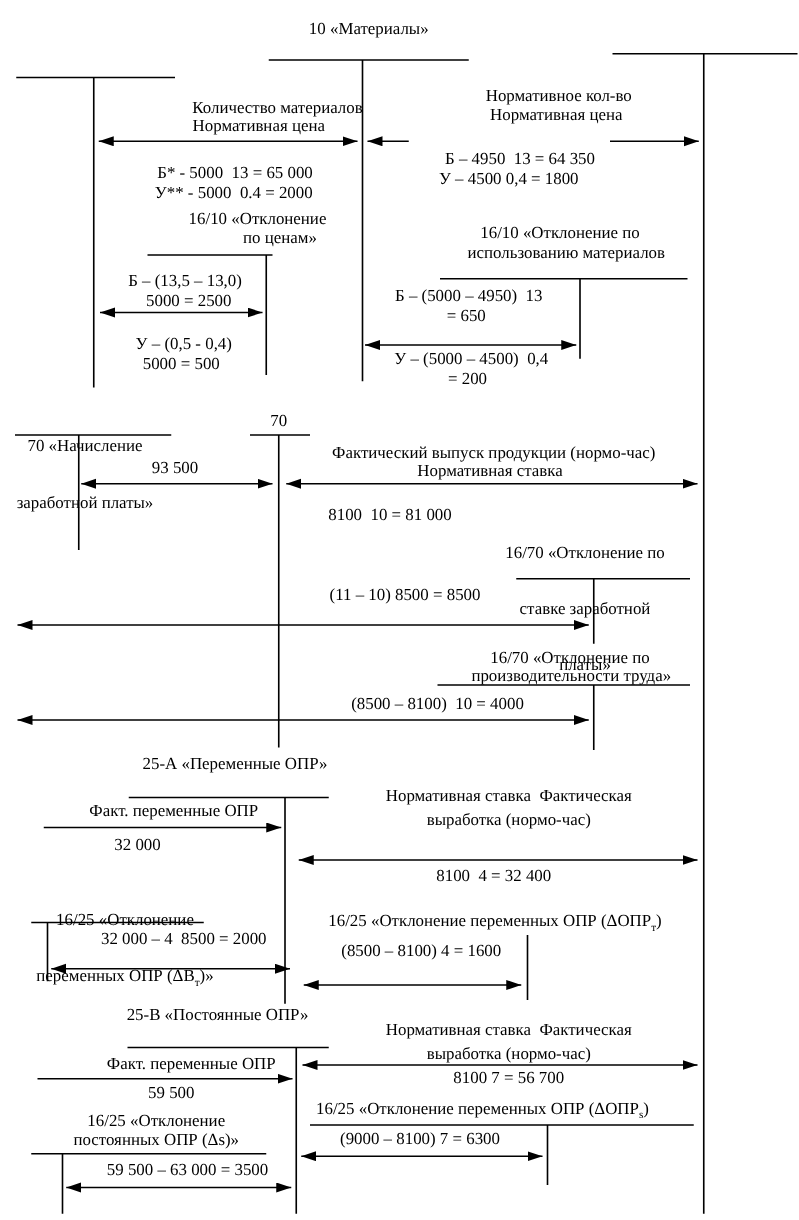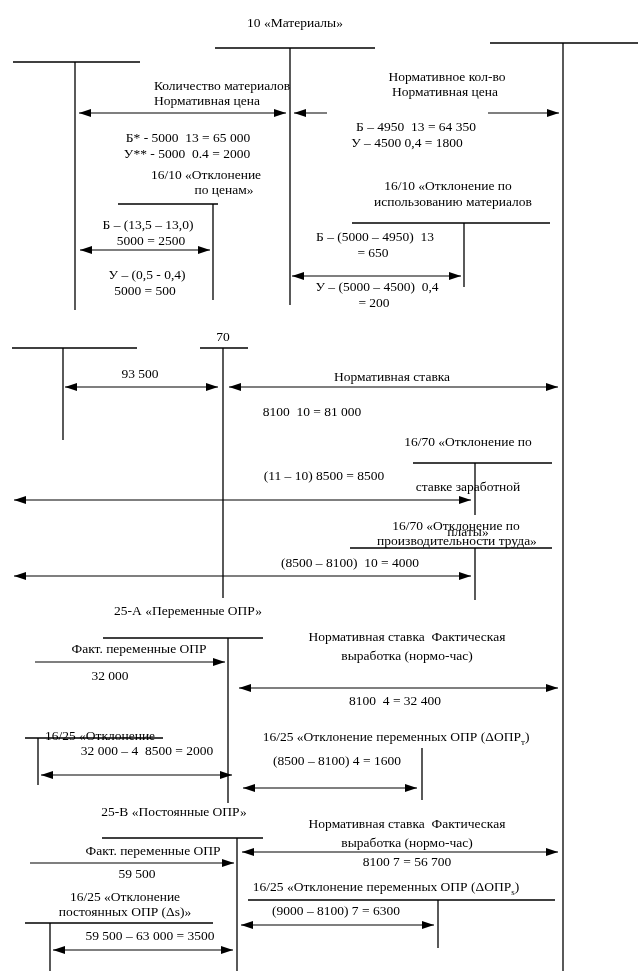--- a/index.html
+++ b/index.html
@@ -103,42 +103,48 @@
   <div class="lbl" style="left:148px;top:217px">Б – (13,5 – 13,0)</div>
   <div class="lbl" style="left:151px;top:233px">5000 = 2500</div>
   <div class="lbl" style="left:147px;top:267px">У – (0,5 - 0,4)</div>
   <div class="lbl" style="left:145px;top:283px">5000 = 500</div>
 
   <div class="lbl" style="left:375px;top:229px">Б – (5000 – 4950)  13</div>
   <div class="lbl" style="left:373px;top:245px">= 650</div>
   <div class="lbl" style="left:377px;top:279px">У – (5000 – 4500)  0,4</div>
   <div class="lbl" style="left:374px;top:295px">= 200</div>
 
+  <div class="lbl" style="left:68px;top:319px">
+    <div>70 «Начисление</div>
+    <div>заработной платы»</div>
+  </div>
   <div class="lbl" style="left:223px;top:329px">70</div>
   <div class="lbl" style="left:140px;top:366px">93 500</div>
+  <div class="lbl" style="left:395px;top:354px">Фактический выпуск продукции (нормо-час)</div>
   <div class="lbl" style="left:392px;top:369px">Нормативная ставка</div>
   <div class="lbl" style="left:312px;top:404px">8100  10 = 81 000</div>
   <div class="lbl" style="left:468px;top:404px">
     <div>16/70 «Отклонение по</div>
     <div>ставке заработной</div>
     <div>платы»</div>
   </div>
   <div class="lbl" style="left:324px;top:468px">(11 – 10) 8500 = 8500</div>
   <div class="lbl" style="left:456px;top:518px">16/70 «Отклонение по</div>
   <div class="lbl" style="left:457px;top:533px">производительности труда»</div>
   <div class="lbl" style="left:350px;top:555px">(8500 – 8100)  10 = 4000</div>
 
   <div class="lbl" style="left:188px;top:603px">25-А «Переменные ОПР»</div>
   <div class="lbl" style="left:139px;top:641px">Факт. переменные ОПР</div>
   <div class="lbl" style="left:110px;top:668px">32 000</div>
   <div class="lbl" style="left:407px;top:629px">Нормативная ставка  Фактическая</div>
   <div class="lbl" style="left:407px;top:648px">выработка (нормо-час)</div>
   <div class="lbl" style="left:395px;top:693px">8100  4 = 32 400</div>
   <div class="lbl" style="left:100px;top:698px">
     <div>16/25 «Отклонение</div>
+    <div><span>переменных ОПР (ΔВ</span><sub>т</sub><span>)»</span></div>
   </div>
   <div class="lbl" style="left:147px;top:743px">32 000 – 4  8500 = 2000</div>
   <div class="lbl" style="left:396px;top:729px"><span>16/25 «Отклонение переменных ОПР (ΔОПР</span><sub>т</sub><span>)</span></div>
   <div class="lbl" style="left:337px;top:753px">(8500 – 8100) 4 = 1600</div>
 
   <div class="lbl" style="left:174px;top:804px">25-В «Постоянные ОПР»</div>
   <div class="lbl" style="left:407px;top:816px">Нормативная ставка  Фактическая</div>
   <div class="lbl" style="left:407px;top:835px">выработка (нормо-час)</div>
   <div class="lbl" style="left:153px;top:843px">Факт. переменные ОПР</div>
   <div class="lbl" style="left:137px;top:866px">59 500</div>

